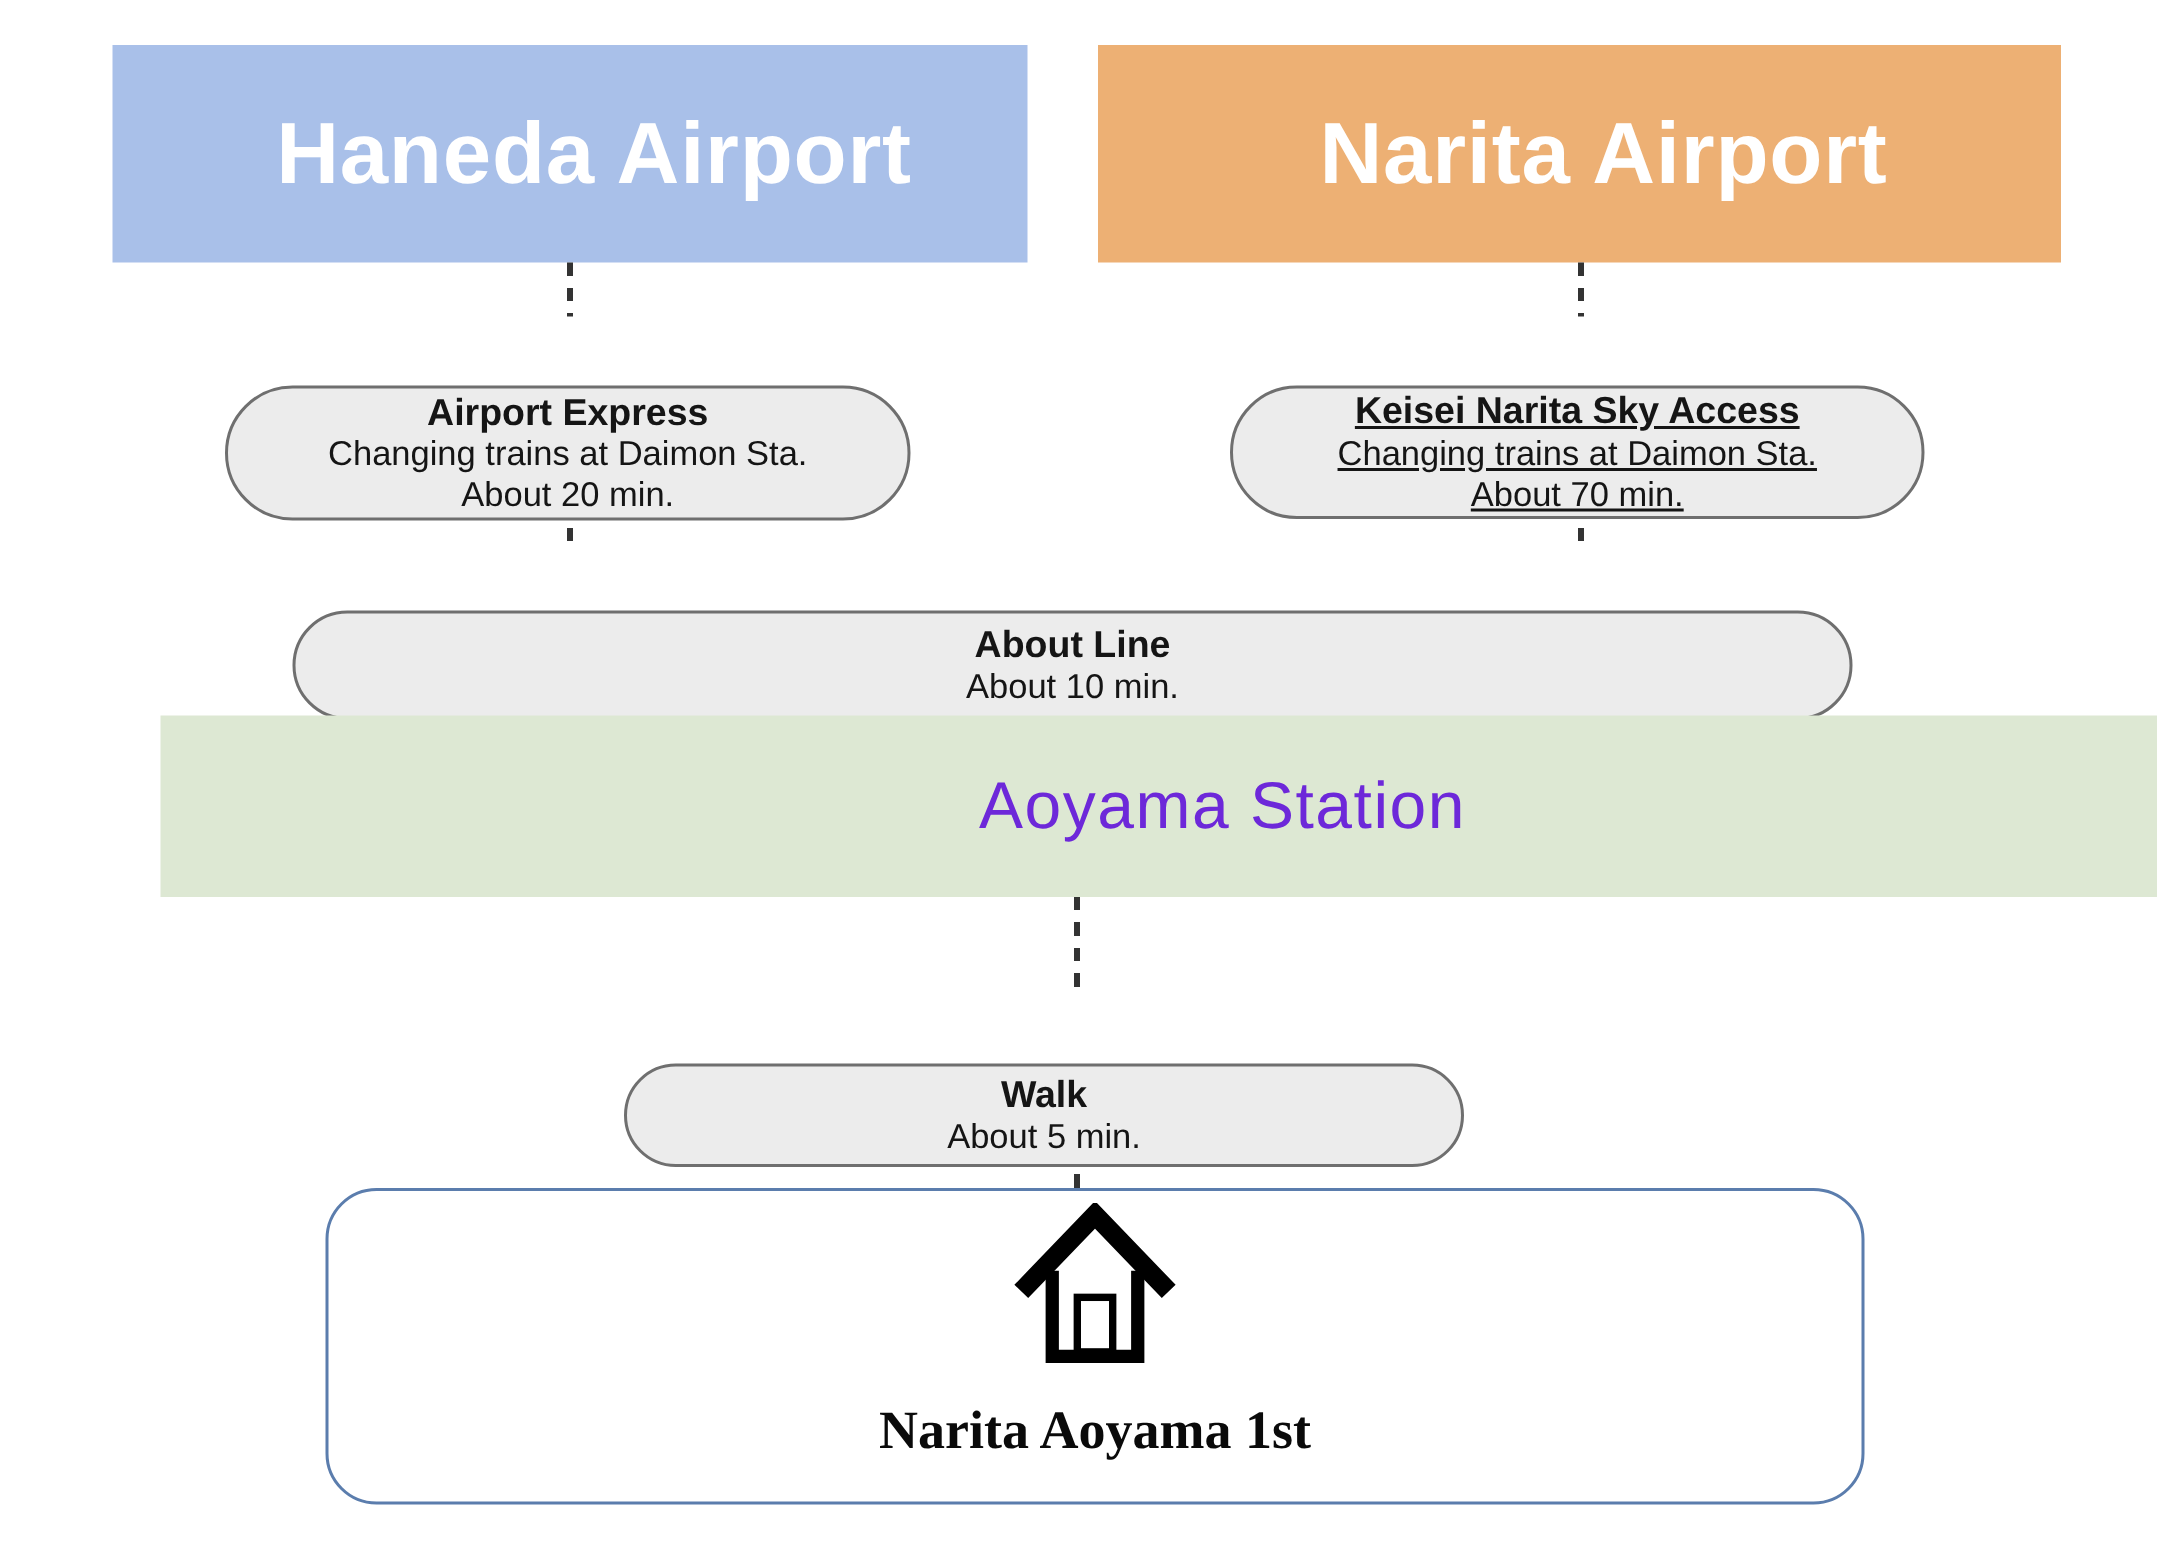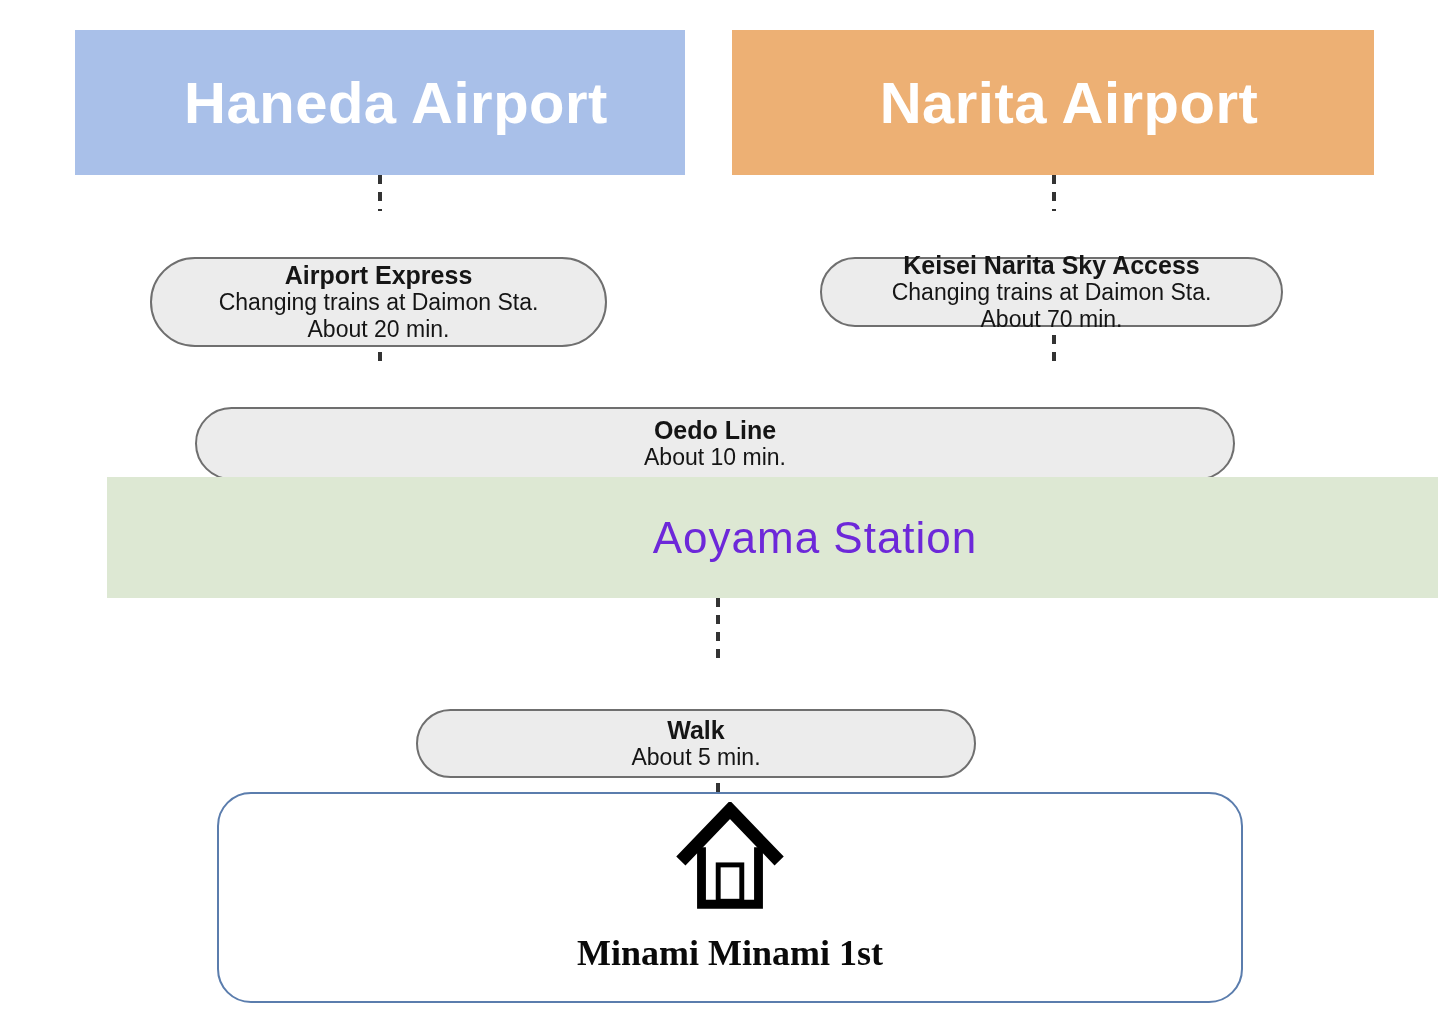--- a/index.html
+++ b/index.html
@@ -16,21 +16,21 @@
   .haneda { left:75px;  width:610px; }
   .narita { left:732px; width:642px; }
   .pill {
     position:absolute; background:var(--pill-fill); border:2px solid var(--pill-border);
     border-radius:60px; display:flex; flex-direction:column;
     align-items:center; justify-content:center; text-align:center; color:#151515;margin-top:46px;
   }
   .pill-title { font-weight:bold; font-size:25px; line-height:1.15; }
   .pill-line  { font-size:23px; line-height:1.18; }
   #airport-express-pill { left:150px; top:211px; width:457px;  height:90px; }
-  #keisei-pill          { left:820px; top:211px; width:463px;  height:70px; }
+  #keisei-pill          { left:820px; top:211px; width:463px;  height:89px;text-decoration:underline; }
   #oedo-pill            { left:195px; top:361px; width:1040px; height:73px; }
   #walk-pill            { left:416px; top:663px; width:560px;  height:69px; }
   .station-box {
     position:absolute; left:107px; top:477px; width:1416px; height:121px;
     display:flex; align-items:center; justify-content:center;
     font-size:44px; letter-spacing:1px; color:#6d28d9;
   }
   .dest-box {
     position:absolute; left:217px; top:792px; width:1026px; height:211px;
     background:#ffffff; border:2px solid var(--dest-border); border-radius:34px;
@@ -81,35 +81,35 @@
     <div class="pill-line">About 20 min.</div>
   </div>
 
   <div class="pill" id="keisei-pill">
     <div class="pill-title">Keisei Narita Sky Access</div>
     <div class="pill-line">Changing trains at Daimon Sta.</div>
     <div class="pill-line">About 70 min.</div>
   </div>
 
   <div class="pill" id="oedo-pill">
-    <div class="pill-title">Oedo Line</div>
+    <div class="pill-title">About Line</div>
     <div class="pill-line">About 10 min.</div>
   </div>
 
   <div class="station-box" style="background: rgb(221, 232, 211);">
     <span>Aoyama Station</span>
   </div>
 
   <div class="pill" id="walk-pill">
     <div class="pill-title">Walk</div>
     <div class="pill-line">About 5 min.</div>
   </div>
 
   <div class="dest-box">
     <svg class="house-icon" viewBox="0 0 116 116" xmlns="http://www.w3.org/2000/svg" aria-hidden="true">
       <path d="M 29 46 L 29 104 L 87 104 L 87 46" fill="#ffffff" stroke="#000000" stroke-width="9"></path>
       <rect x="46" y="64" width="24" height="37" fill="#ffffff" stroke="#000000" stroke-width="5"></rect>
       <polyline points="8,60 58,8 108,60" fill="none" stroke="#000000" stroke-width="13"></polyline>
     </svg>
-    <div class="dest-label">Minami Minami 1st</div>
+    <div class="dest-label">Narita Aoyama 1st</div>
   </div>
 
 </div>
 
 </body></html>

